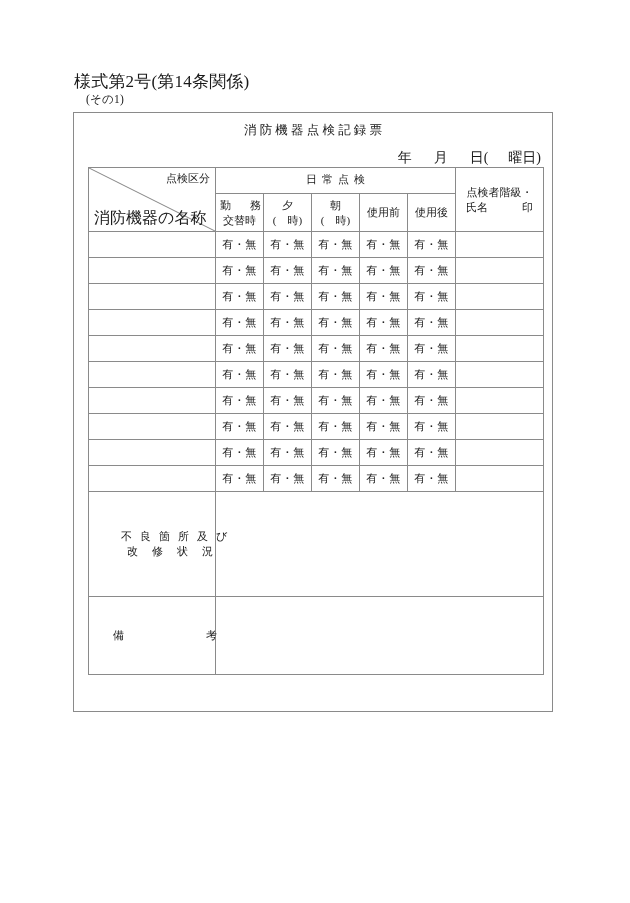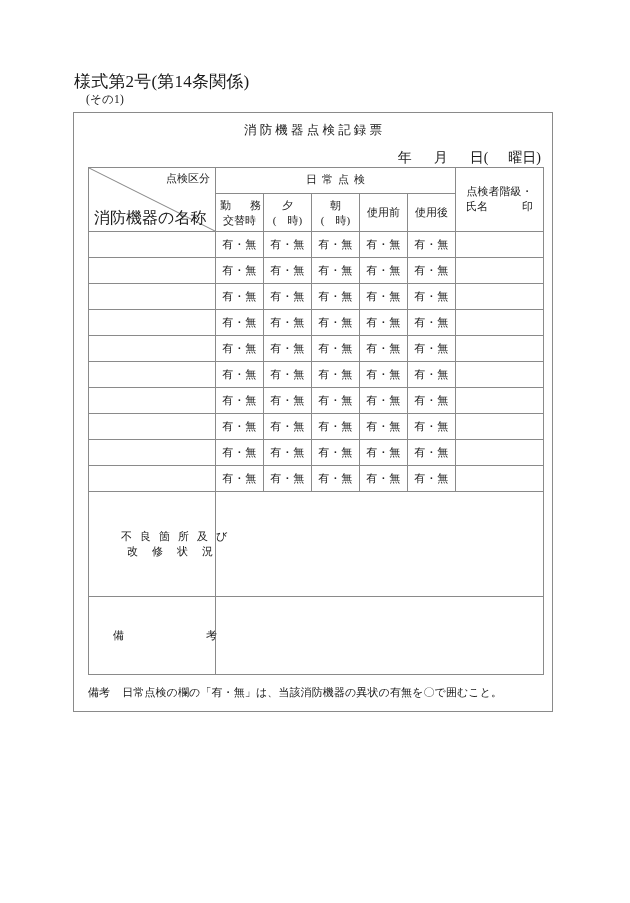--- a/index.html
+++ b/index.html
@@ -140,21 +140,21 @@
   }
 
   
   .insp-head {
     font-size: 11px;
     text-align: left;
     padding: 0 6px !important;
     white-space: nowrap;
   }
   .insp-head .l1,
-  .insp-head .l2 { display: block; font-family: Liberation Mono, monospace; }
+  .insp-head .l2 { display: block; }
   .insp-head .seal-gap { display: inline-block; width: 34px; }
 
   
   td.row-name { height: 25px; }
   td.row-chk  { height: 25px; font-size: 11px; letter-spacing: 0.5px; }
   td.row-insp { height: 25px; }
 
   
   td.blk-label {
     text-align: left;
@@ -364,17 +364,14 @@
           <span class="bikou">
               <span>備</span>
               <span>考</span>
             </span>
         </td>
         <td colspan="6"></td>
       </tr>
     </tbody>
   </table>
 
-  <div class="footer-note">
-    <span>備考</span><span class="nt-gap"></span><span>日常点検の欄の「有・無」は、当該消防機器の異状の有無を〇で囲むこと。</span>
-  </div>
 
 </div>
 
 </body></html>

